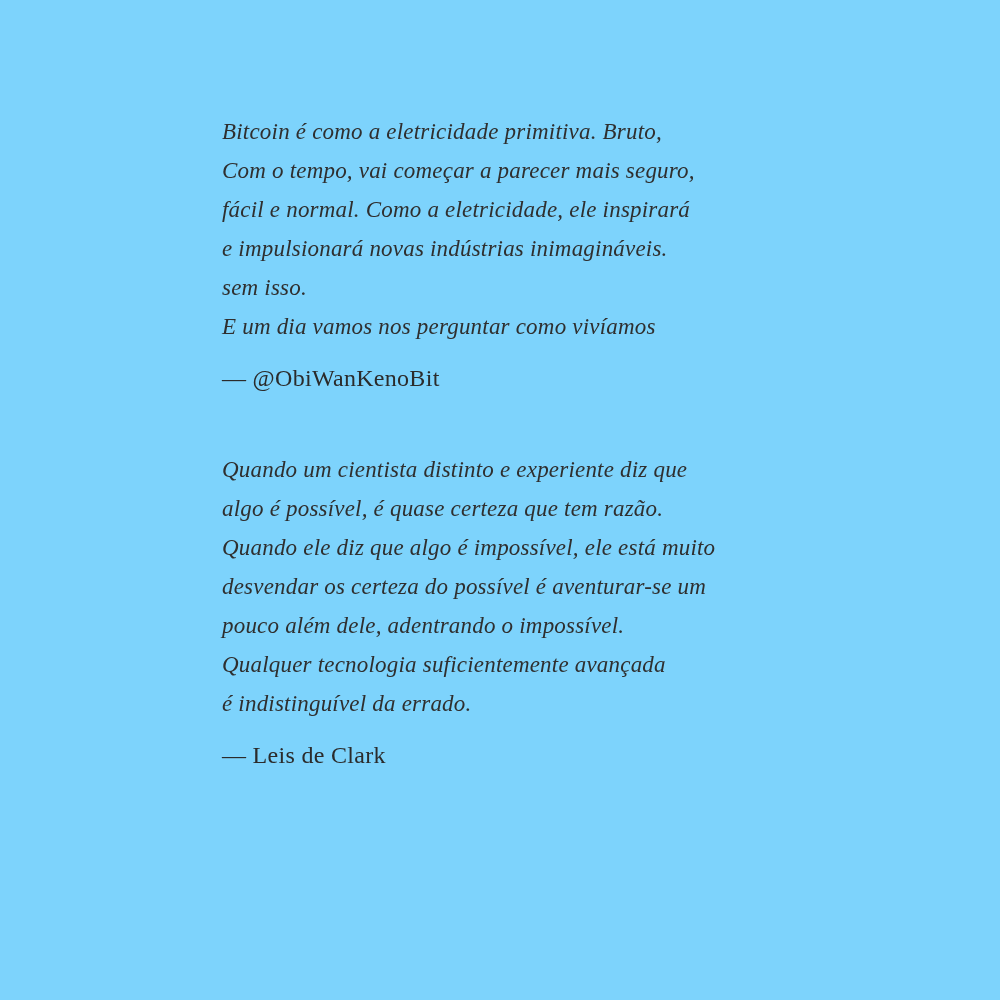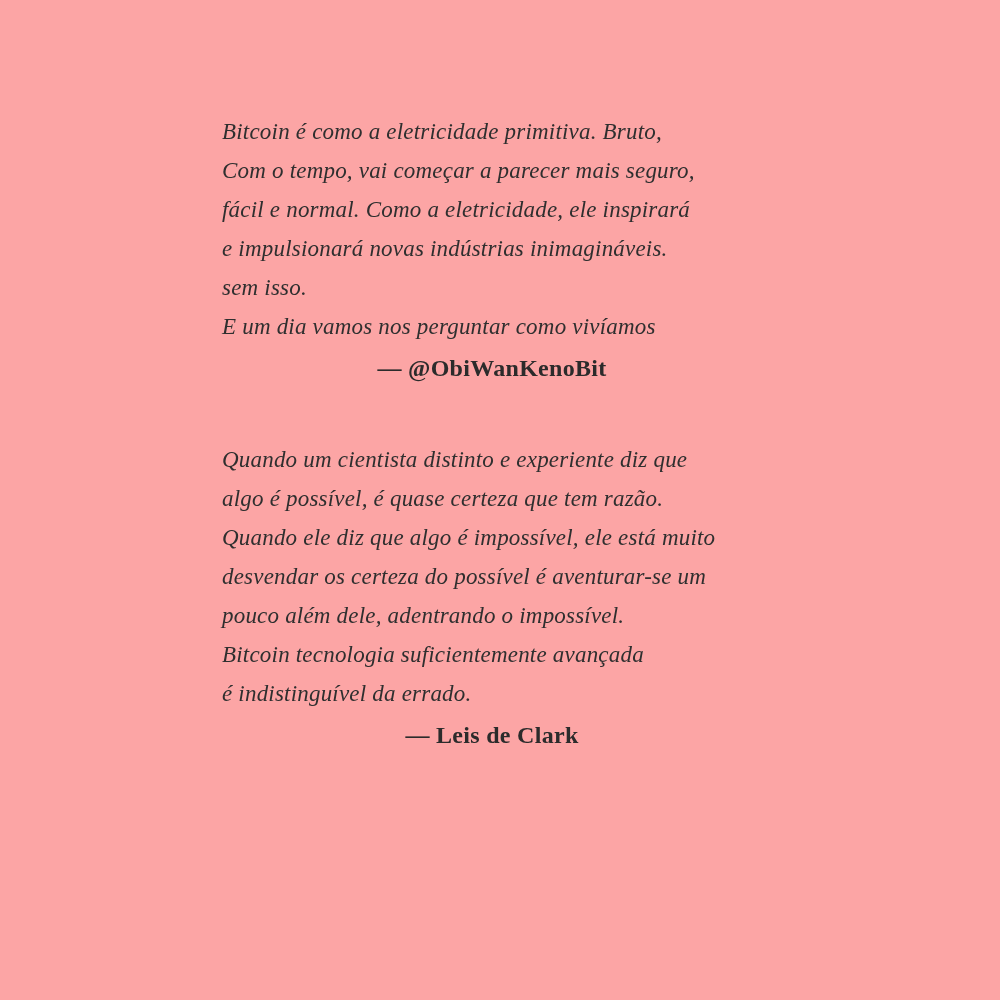--- a/index.html
+++ b/index.html
@@ -6,48 +6,47 @@
   html, body {
     width: 1000px;
     height: 1000px;
     background: #ffffff;
     overflow: hidden;
   }
   .page {
     position: relative;
     width: 1000px;
     height: 1000px;
-    background: #fca5a5;
+    background: #7dd3fc;
   }
   .content {
     position: absolute;
     left: 222px;
     top: 112px;
     width: 540px;
     font-family: "Liberation Serif", "DejaVu Serif", serif;
     color: #2f2f2f;
   }
   .quote {
     font-style: italic;
     font-size: 23px;
     line-height: 39px;
     letter-spacing: 0.2px;
   }
   .quote .qline {
     white-space: nowrap;
   }
   .attribution {
     font-style: normal;
-    font-weight: 700;
+    font-weight: 400;
     font-size: 24px;
     line-height: 39px;
-    margin-top: 3px;
+    margin-top: 13px;
     letter-spacing: 0.3px;
     color: #2b2b2b;
-    text-align: center;
   }
   .quote.second {
     margin-top: 52px;
   }
 </style>
 </head>
 <body>
 
 <div class="page">
   <div class="content">
@@ -62,20 +61,20 @@
     </div>
 
     <div class="attribution">— @ObiWanKenoBit</div>
 
     <div class="quote second">
       <div class="qline">Quando um cientista distinto e experiente diz que</div>
       <div class="qline">algo é possível, é quase certeza que tem razão.</div>
       <div class="qline">Quando ele diz que algo é impossível, ele está muito</div>
       <div class="qline">desvendar os certeza do possível é aventurar-se um</div>
       <div class="qline">pouco além dele, adentrando o impossível.</div>
-      <div class="qline">Bitcoin tecnologia suficientemente avançada</div>
+      <div class="qline">Qualquer tecnologia suficientemente avançada</div>
       <div class="qline">é indistinguível da errado.</div>
     </div>
 
     <div class="attribution">— Leis de Clark</div>
 
   </div>
 </div>
 
 </body></html>

